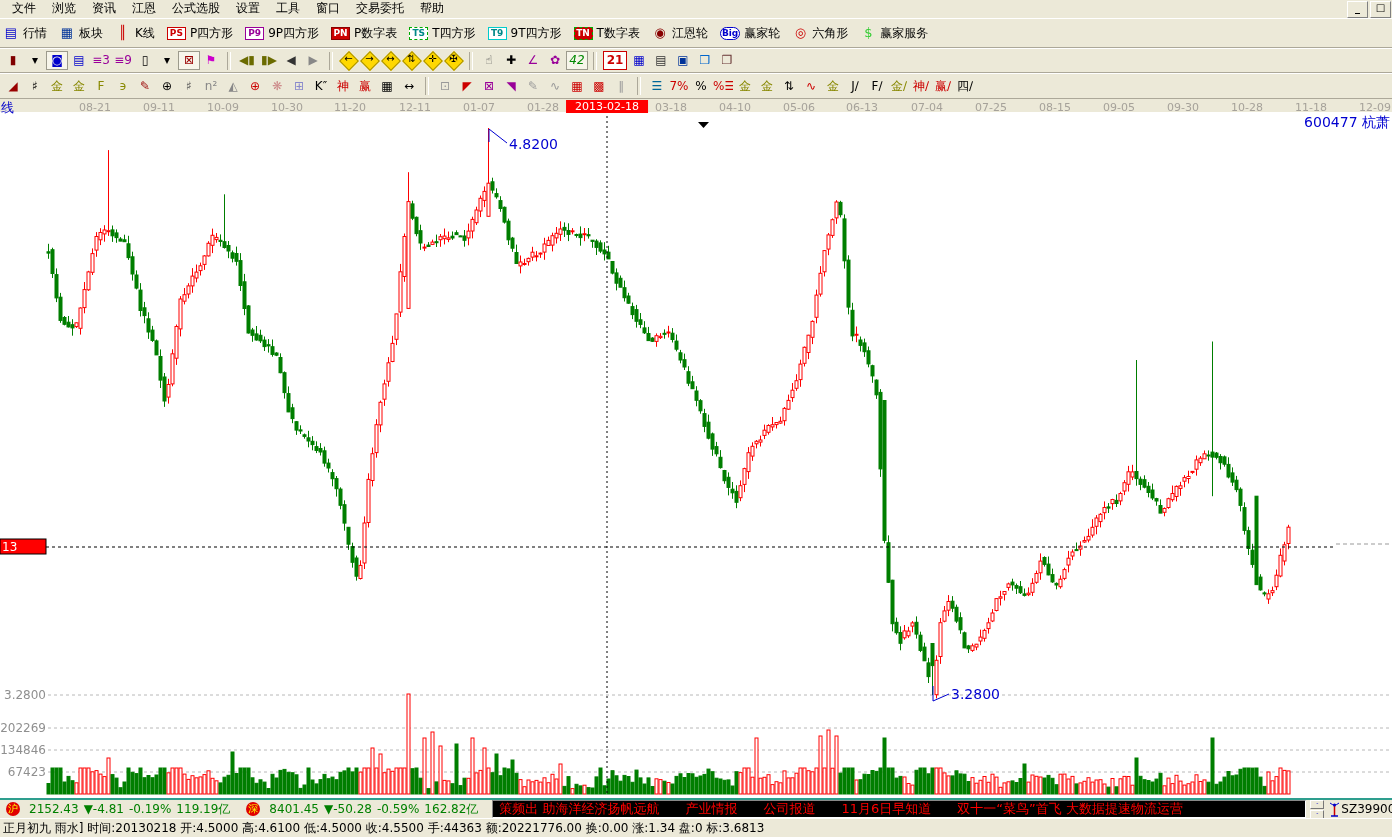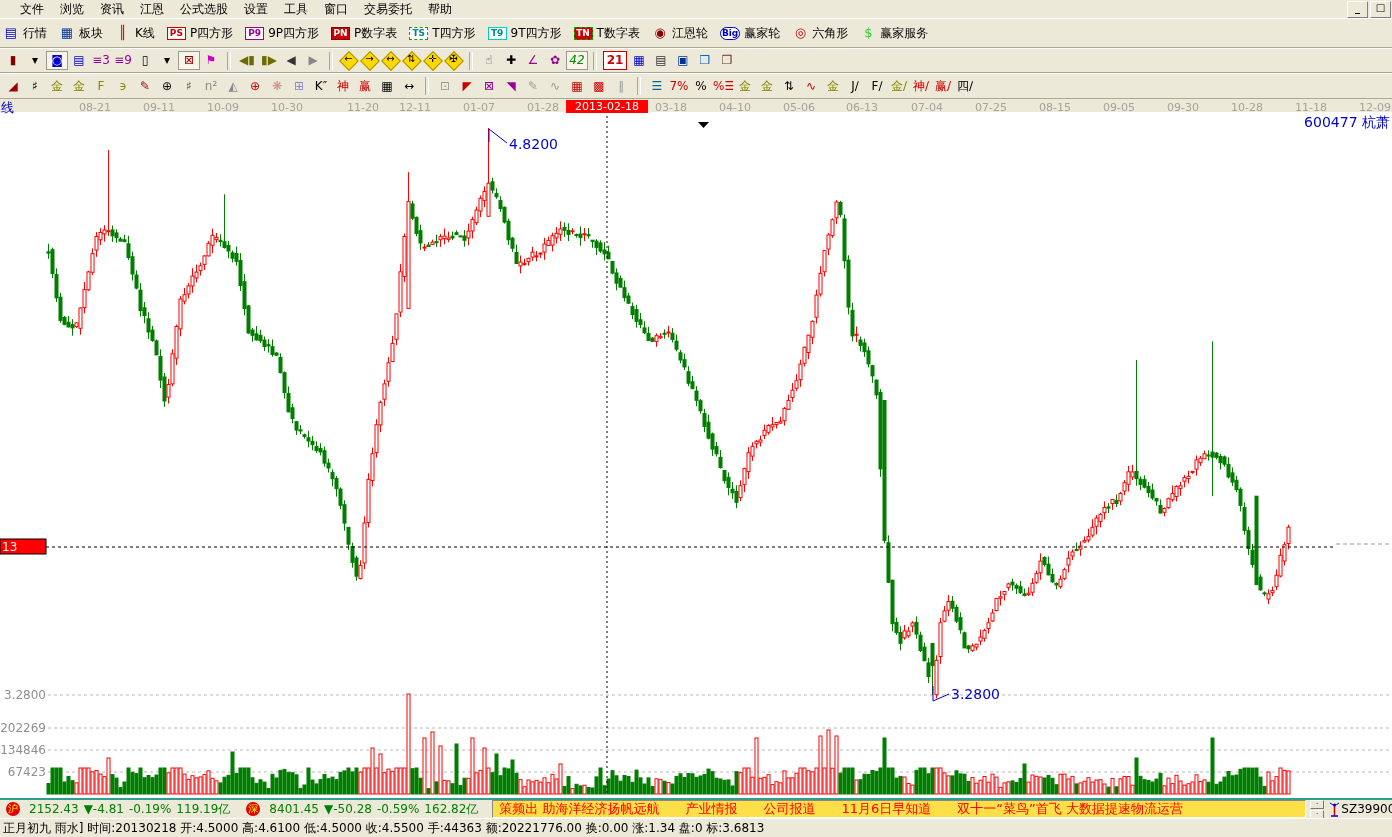--- a/index.html
+++ b/index.html
@@ -1,19 +1,19 @@
 <!DOCTYPE html>
 <html><head>
 <meta charset="utf-8">
 <style>
   html,body{margin:0;padding:0}
   body{width:1392px;height:837px;overflow:hidden;position:relative;
        background:#ece9d8;font-family:"DejaVu Sans",sans-serif;color:#000}
   
-  .menubar{height:18px;display:flex;align-items:center;font-size:12px;padding-left:12px;position:relative}
+  .menubar{height:18px;display:flex;align-items:flex-end;font-size:12px;padding-left:4px;position:relative}
   .menu-item{padding:1px 8px;white-space:nowrap}
   .win-controls{position:absolute;right:1px;top:1px;display:flex;gap:2px}
   .win-btn{width:19px;height:15px;background:#ece9d8;border:1px solid;border-color:#fff #808080 #808080 #fff;
            font-size:10px;line-height:12px;text-align:center;font-weight:bold}
   
   .toolbar{display:flex;align-items:center;border-top:1px solid #fff;border-bottom:1px solid #aca899;
            padding:1px 3px;background:#ece9d8}
   .t2{height:26px;gap:12px}
   .t2 .titem{display:flex;align-items:center;gap:4px;font-size:12px;white-space:nowrap}
   .ticon{display:inline-block;min-width:16px;text-align:center;font-size:13px;line-height:16px}
@@ -35,21 +35,21 @@
   
   #chart-svg{position:absolute;left:0;top:112px;width:1392px;height:686px;display:block;background:#fff}
   
   .status1{position:absolute;left:0;top:798px;width:1392px;height:20px;box-sizing:border-box;
            border-top:2px solid #2e9e8e;background:#ece9d8;display:flex;align-items:center;font-size:12px}
   .idx-icon{flex:none;width:14px;height:14px;border-radius:50%;background:#e00000;color:#ffff00;
             font-size:10px;line-height:14px;text-align:center;margin:0 4px 0 6px}
   .green{color:#008000;white-space:nowrap}
   .idx-group{display:flex;align-items:center;gap:5px;margin-right:10px}
   .ticker{width:806px;height:16px;overflow:hidden;border:1px solid;border-color:#888 #fff #fff #888;
-          color:#ff0000;font-size:13px;line-height:15px;white-space:nowrap;padding-left:6px;margin-left:4px;background:#fde047}
+          color:#ff0000;font-size:13px;line-height:15px;white-space:nowrap;padding-left:6px;margin-left:4px;background:#000000}
   .spinner{display:flex;flex-direction:column;gap:1px;margin:0 4px}
   .spin-btn{width:12px;height:7px;border:1px solid;border-color:#fff #777 #777 #fff;background:#ece9d8;
             font-size:6px;color:#0000cc;line-height:4px;text-align:center}
   .feed{font-size:12px;color:#000;white-space:nowrap;overflow:hidden;flex:1}
   .status2{position:absolute;left:0;top:818px;width:1392px;height:19px;background:#ece9d8;border-top:1px solid #fff;
            font-size:12px;line-height:18px;padding-left:3px;white-space:nowrap;overflow:hidden}
 </style>
 </head>
 <body>
 
@@ -218,21 +218,21 @@
       <span class="ticon" style="color: rgb(136, 136, 0);">金∕</span>
       <span class="ticon" style="color: rgb(204, 0, 0);">神∕</span>
       <span class="ticon" style="color: rgb(204, 0, 0);">赢∕</span>
       <span class="ticon" style="color: rgb(0, 0, 0);">四∕</span>
     </div>
   <div class="datebar" id="datebar">
       <span class="tick" style="left: 95px;">08-21</span>
       <span class="tick" style="left: 159px;">09-11</span>
       <span class="tick" style="left: 223px;">10-09</span>
       <span class="tick" style="left: 287px;">10-30</span>
-      <span class="tick" style="left: 363px; text-align: center;">11-20</span>
+      <span class="tick" style="left: 350px; text-align: center;">11-20</span>
       <span class="tick" style="left: 415px;">12-11</span>
       <span class="tick" style="left: 479px;">01-07</span>
       <span class="tick" style="left: 543px;">01-28</span>
       <span class="tick sel" style="left: 607px;">2013-02-18</span>
       <span class="tick" style="left: 671px;">03-18</span>
       <span class="tick" style="left: 735px;">04-10</span>
       <span class="tick" style="left: 799px;">05-06</span>
       <span class="tick" style="left: 824px; margin-left: 38px;">06-13</span>
       <span class="tick" style="left: 927px;">07-04</span>
       <span class="tick" style="left: 991px;">07-25</span>

